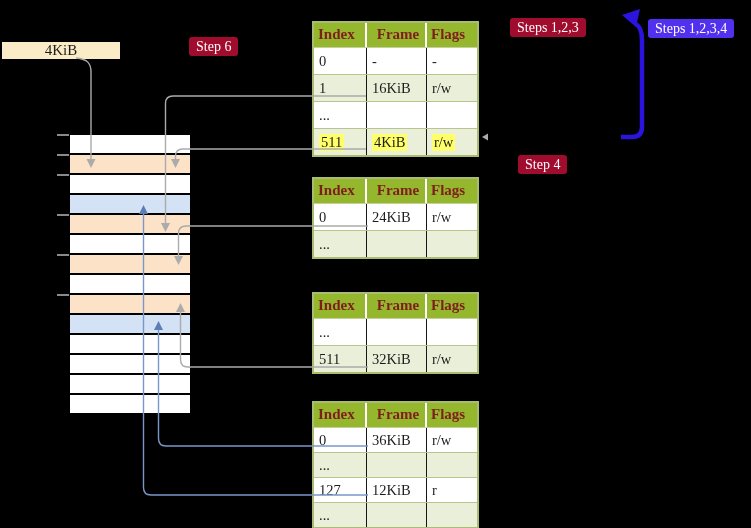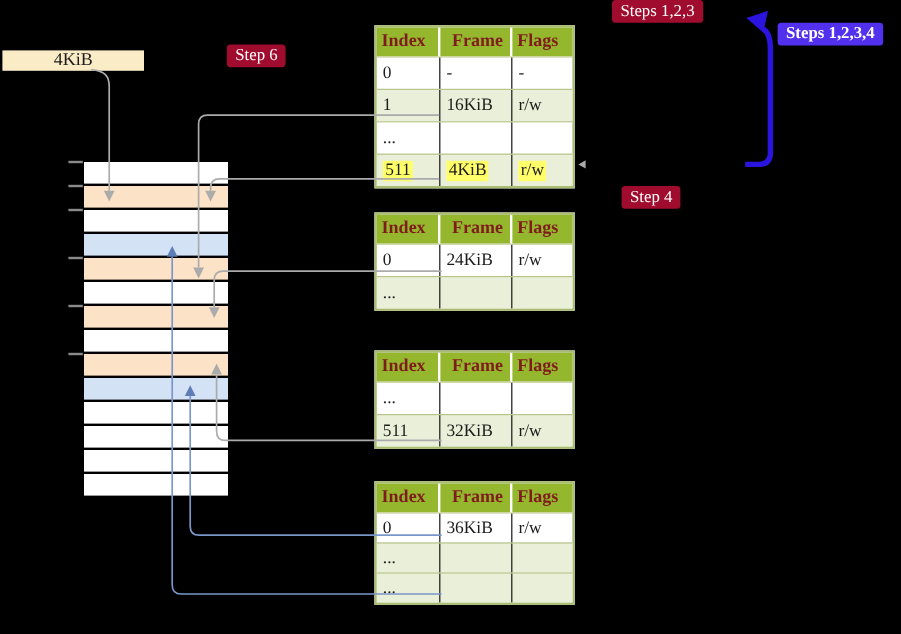--- a/index.html
+++ b/index.html
@@ -61,22 +61,22 @@
   .h-big{fill:var(--big-arrow-blue,#2b14dd);}
 </style>
 </head>
 <body>
 
 <div class="canvas">
 
   <div class="chip" style="left:2px;top:42px;width:118px;">4KiB</div>
 
   <div class="badge" style="left:189px;top:37px;">Step 6</div>
-  <div class="badge" style="left:510px;top:0;">Steps 1,2,3</div>
-  <div class="badge violet" style="left:648px;top:19px;font-weight:bold;">Steps 1,2,3,4</div>
+  <div class="badge" style="left:510px;top:18px;">Steps 1,2,3</div>
+  <div class="badge violet" style="left:648px;top:19px;">Steps 1,2,3,4</div>
   <div class="badge" style="left:518px;top:155px;">Step 4</div>
 
   <div id="memory-column">
       <div class="mrow white"></div>
       <div class="mrow orange"></div>
       <div class="mrow white"></div>
       <div class="mrow blue"></div>
       <div class="mrow orange"></div>
       <div class="mrow white"></div>
       <div class="mrow orange"></div>
@@ -211,20 +211,31 @@
           <span>r/w</span>
         </div>
       </div>
       <div class="trow shaded">
         <div class="td col0">
           <span>...</span>
         </div>
         <div class="td col1"></div>
         <div class="td col2"></div>
       </div>
+      <div class="trow">
+        <div class="td col0">
+          <span>127</span>
+        </div>
+        <div class="td col1">
+          <span>12KiB</span>
+        </div>
+        <div class="td col2">
+          <span>r</span>
+        </div>
+      </div>
       <div class="trow shaded">
         <div class="td col0">
           <span>...</span>
         </div>
         <div class="td col1"></div>
         <div class="td col2"></div>
       </div>
     </div>
 
   <svg id="overlay" width="751" height="528" viewBox="0 0 751 528">

